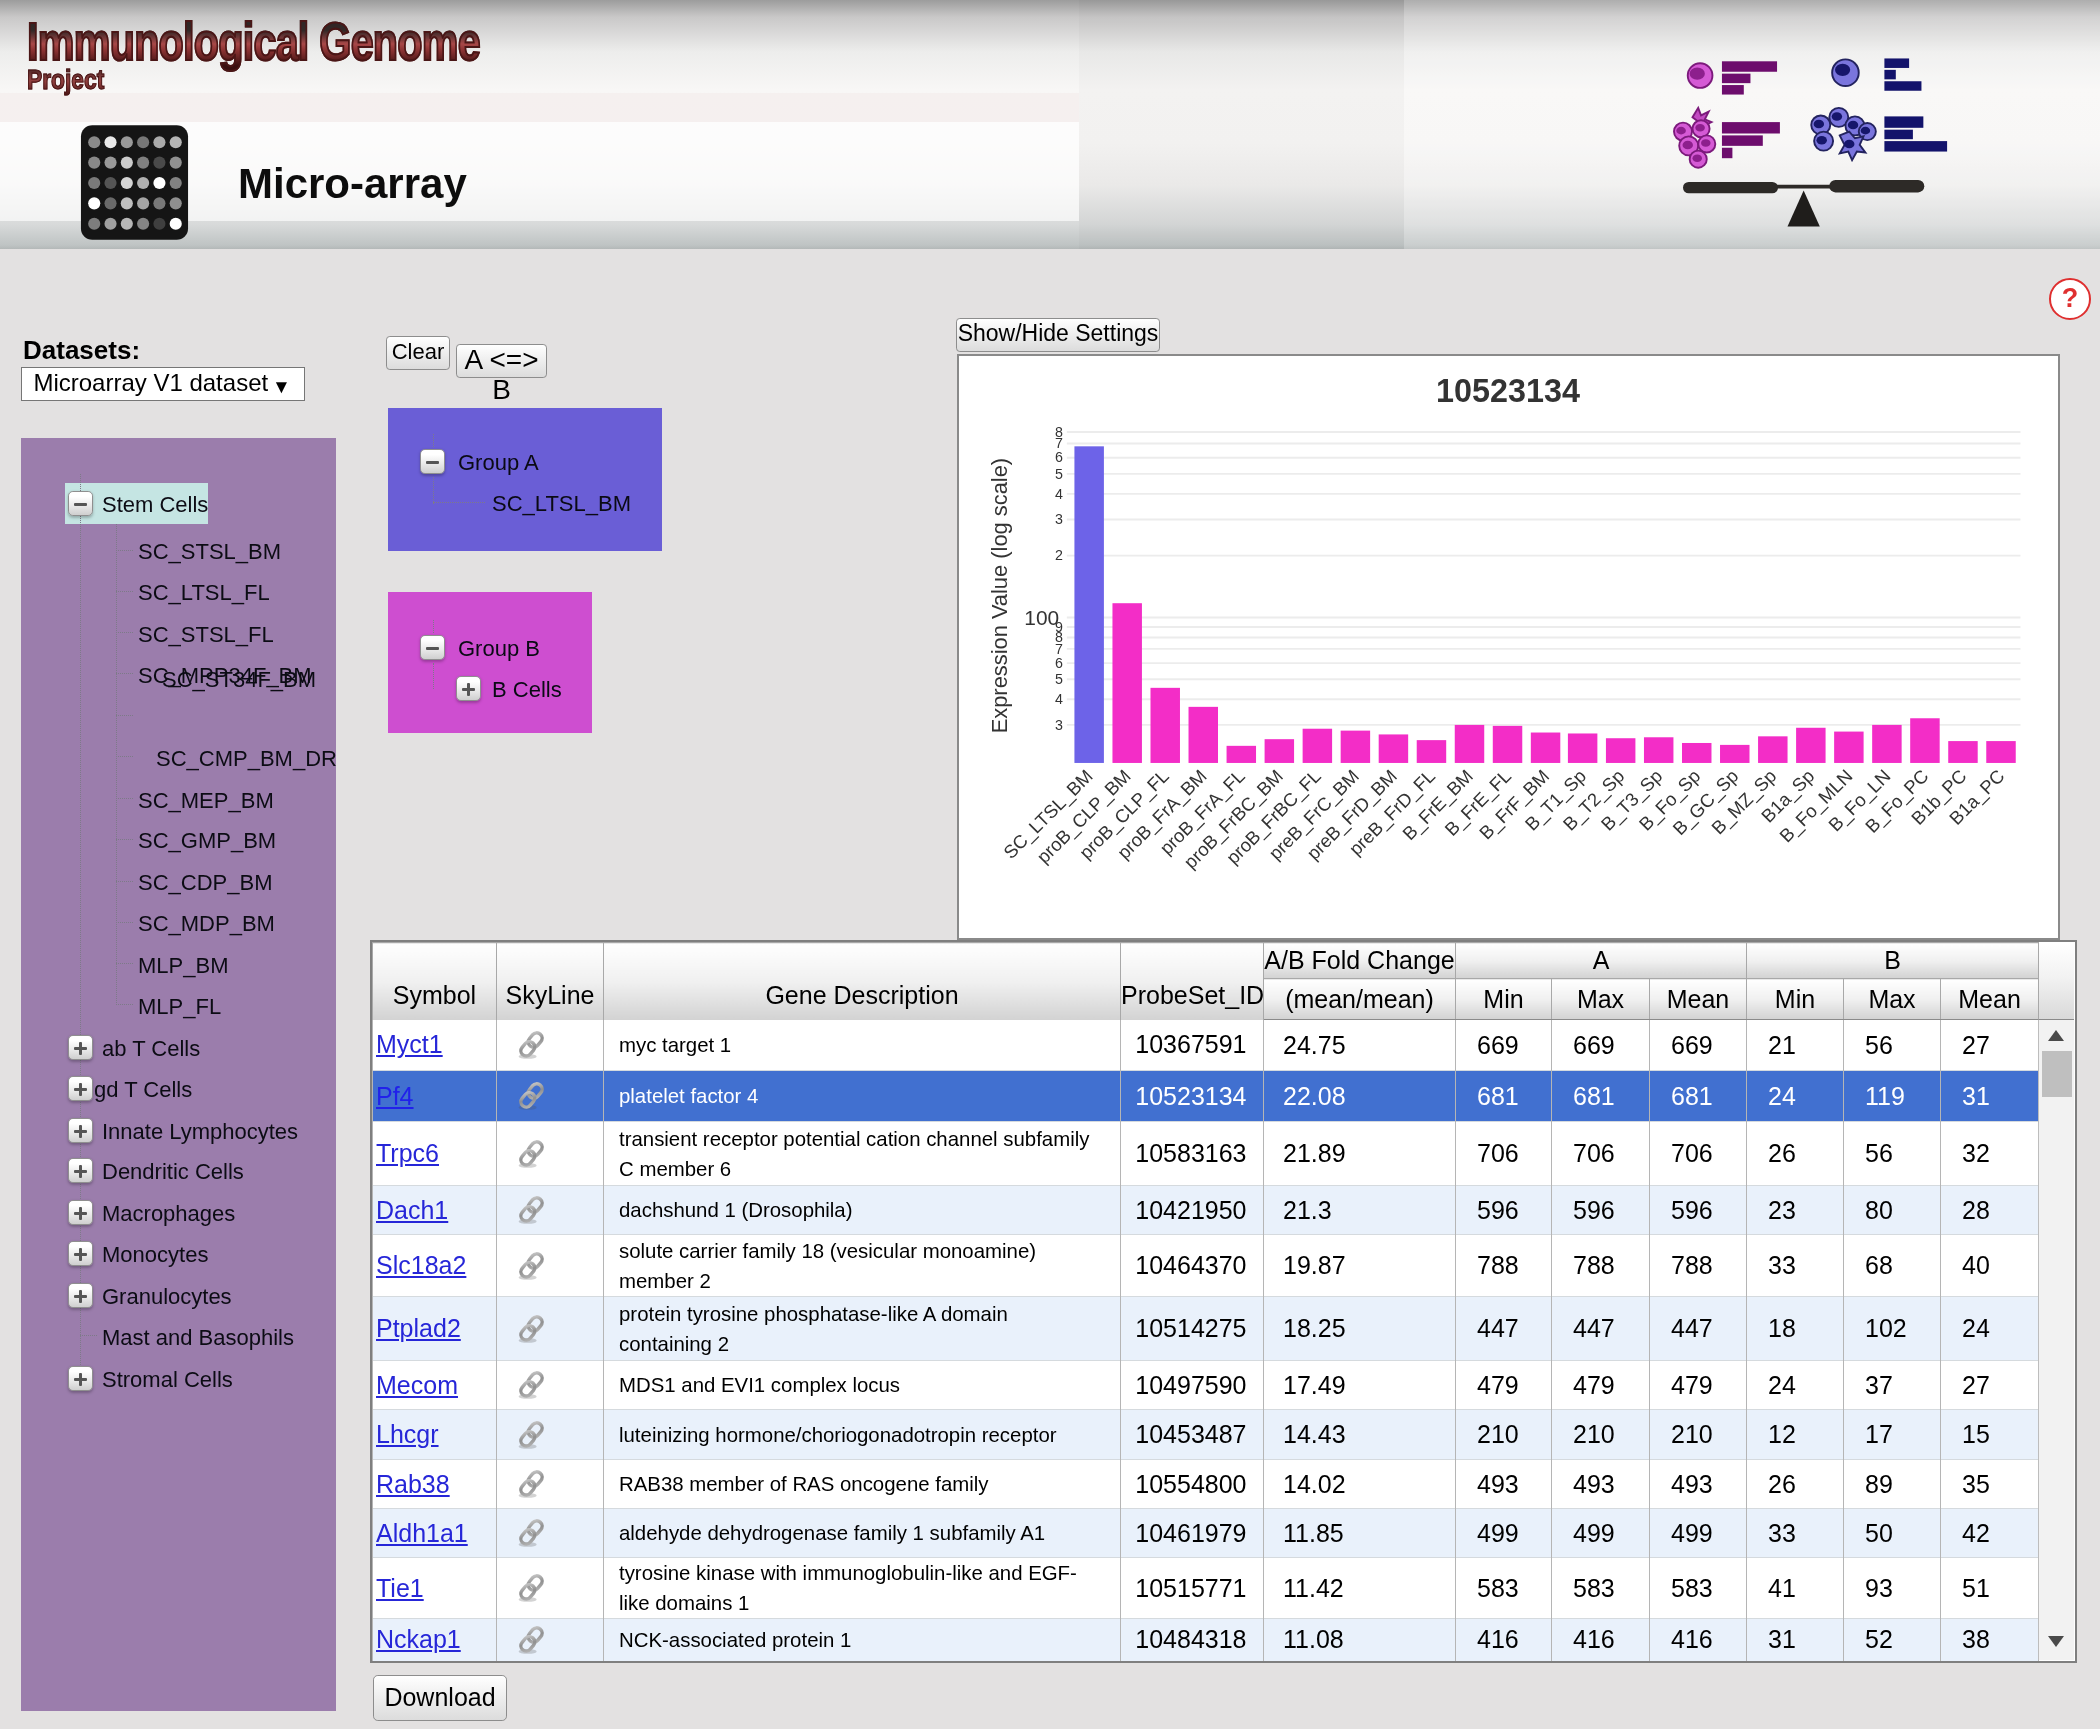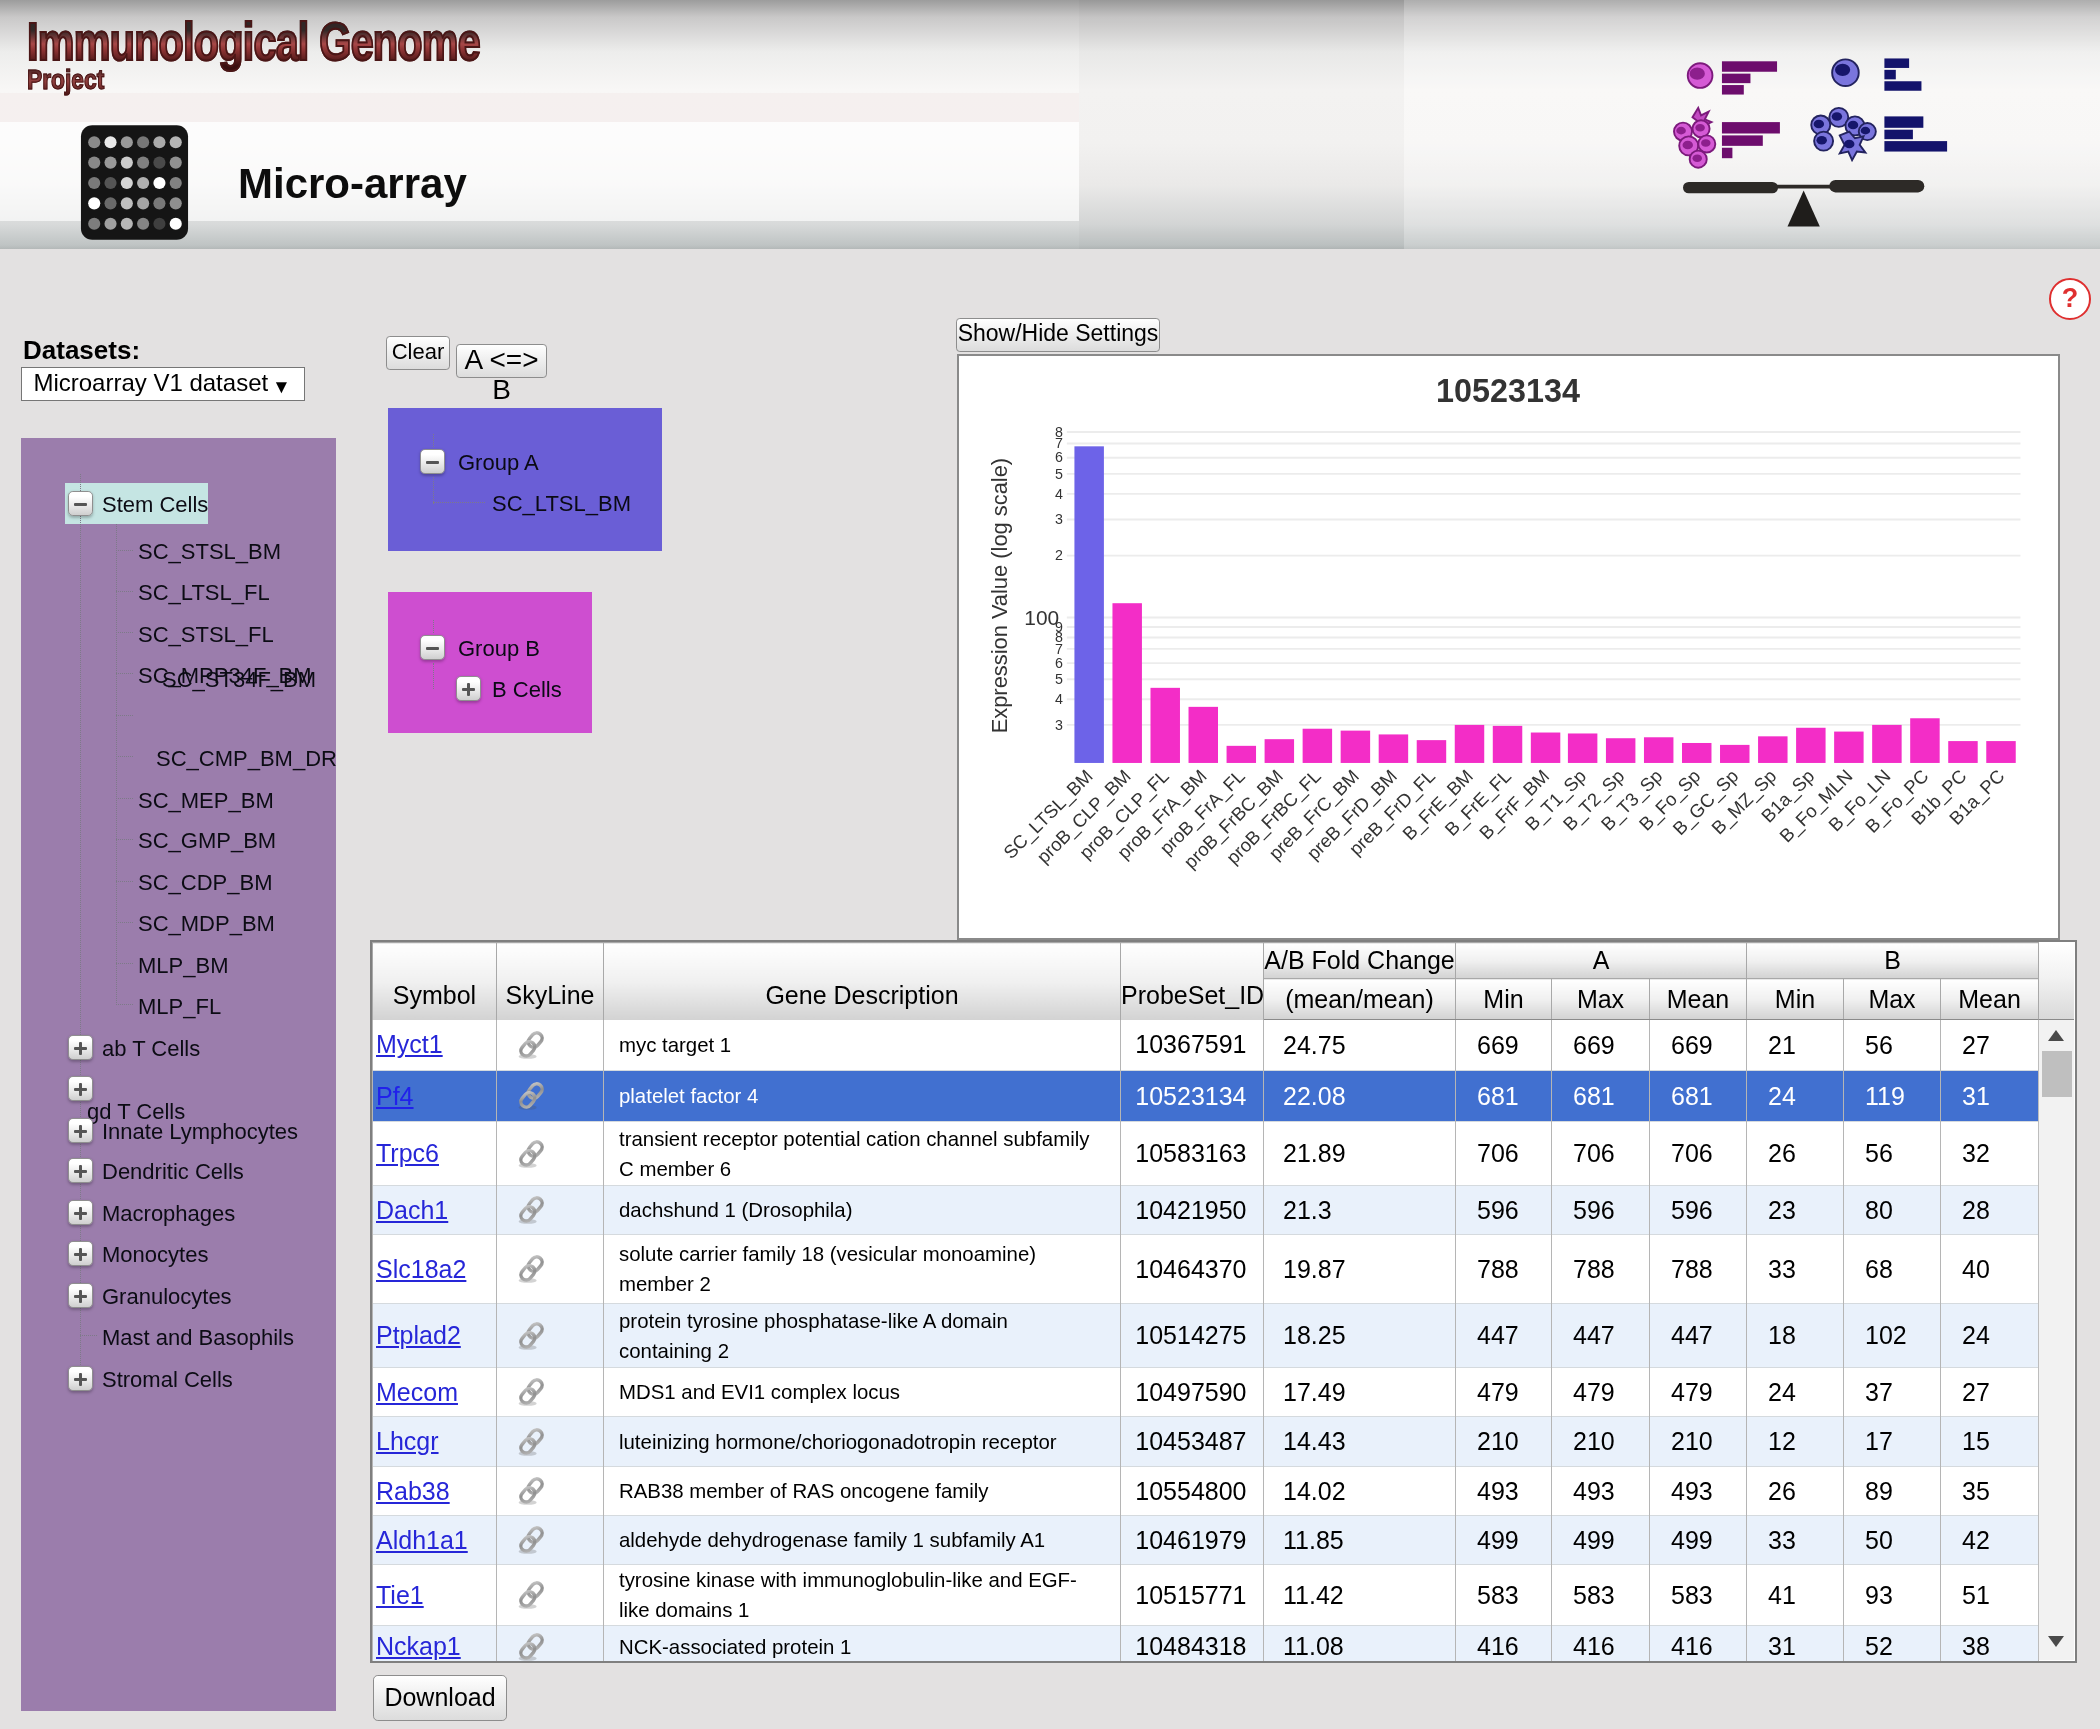--- a/index.html
+++ b/index.html
@@ -223,21 +223,21 @@
 <div class="trow" style="left:156px; top:746px;">SC_CMP_BM_DR</div>
 <div class="trow" style="left:138px; top:788px;">SC_MEP_BM</div>
 <div class="trow" style="left:138px; top:828px;">SC_GMP_BM</div>
 <div class="trow" style="left:138px; top:870px;">SC_CDP_BM</div>
 <div class="trow" style="left:138px; top:911px;">SC_MDP_BM</div>
 <div class="trow" style="left:138px; top:953px;">MLP_BM</div>
 <div class="trow" style="left:138px; top:994px;">MLP_FL</div>
 <div class="ticon plus abs" style="left:68px; top:1035px;"></div>
 <div class="trow" style="left:102px; top:1036px;">ab T Cells</div>
 <div class="ticon plus abs" style="left:68px; top:1076px;"></div>
-<div class="trow" style="left:87px; top:1077px;margin-top:22px;">gd T Cells</div>
+<div class="trow" style="left:94px; top:1077px;">gd T Cells</div>
 <div class="ticon plus abs" style="left:68px; top:1118px;"></div>
 <div class="trow" style="left:102px; top:1119px;">Innate Lymphocytes</div>
 <div class="ticon plus abs" style="left:68px; top:1158px;"></div>
 <div class="trow" style="left:102px; top:1159px;">Dendritic Cells</div>
 <div class="ticon plus abs" style="left:68px; top:1200px;"></div>
 <div class="trow" style="left:102px; top:1201px;">Macrophages</div>
 <div class="ticon plus abs" style="left:68px; top:1241px;"></div>
 <div class="trow" style="left:102px; top:1242px;">Monocytes</div>
 <div class="ticon plus abs" style="left:68px; top:1283px;"></div>
 <div class="trow" style="left:102px; top:1284px;">Granulocytes</div>
@@ -481,21 +481,21 @@
           <td class="desc">dachshund 1 (Drosophila)</td>
           <td class="pid">10421950</td>
           <td class="fold">21.3</td>
           <td class="num">596</td>
           <td class="num">596</td>
           <td class="num">596</td>
           <td class="num">23</td>
           <td class="num">80</td>
           <td class="num">28</td>
         </tr>
-<tr style="height:69px">
+<tr style="height:62px">
           <td class="sym"><a class="g" href="#">Slc18a2</a></td>
           <td class="sky"><svg width="29.5" height="29.5" viewBox="0 0 36 36">
               <defs>
                 <linearGradient id="pg4" x1="0" y1="0" x2="1" y2="1">
                   <stop offset="0" stop-color="#c8c8c8"></stop>
                   <stop offset="0.5" stop-color="#909090"></stop>
                   <stop offset="1" stop-color="#b5b5b5"></stop>
                 </linearGradient>
               </defs>
               <ellipse cx="13" cy="31" rx="11" ry="3" fill="rgba(80,80,80,0.25)"></ellipse>

